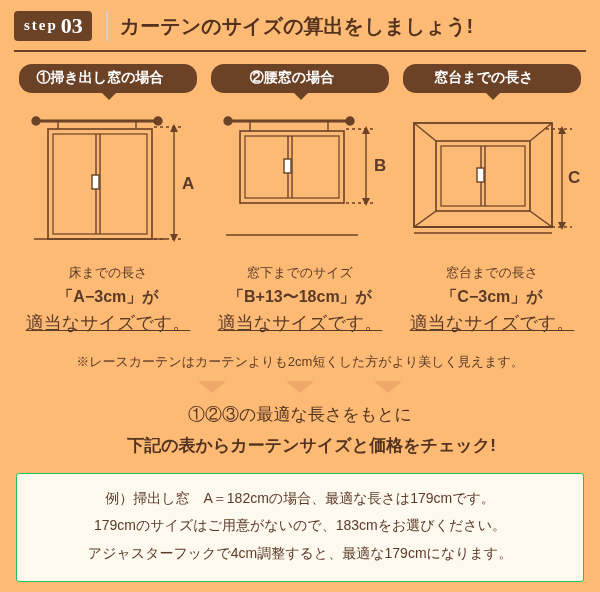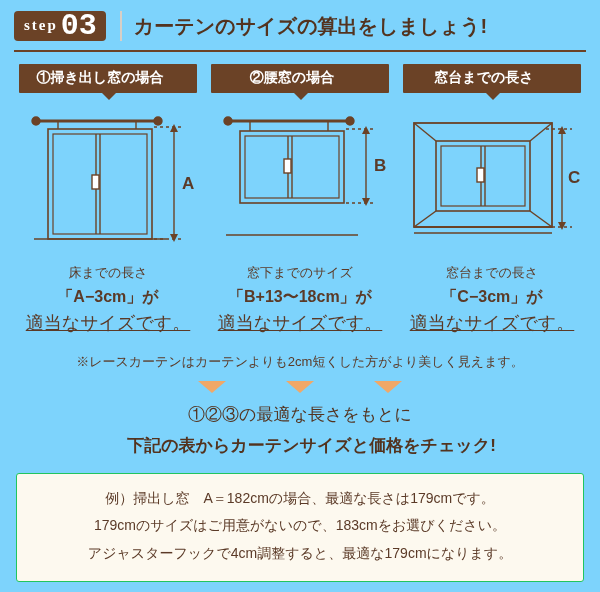--- a/index.html
+++ b/index.html
@@ -11,21 +11,21 @@
     height: 592px;
     background: #ffffff;
     font-family: "Liberation Sans", sans-serif;
     color: #5b3a27;
     overflow: hidden;
   }
   .page {
     position: relative;
     width: 600px;
     height: 592px;
-    background: #7dd3fc;
+    background: #fdba74;
     box-sizing: border-box;
   }
 
   
   .header {
     position: relative;
     height: 52px;
     display: flex;
     align-items: center;
     padding-left: 14px;
@@ -42,25 +42,25 @@
     box-sizing: border-box;
   }
   .step-word {
     font-size: 15px;
     font-weight: bold;
     letter-spacing: 2px;
     font-family: "Liberation Serif", serif;
     text-transform: lowercase;
   }
   .step-num {
-    font-size: 30px;
+    font-size: 22px;
     font-weight: bold;
     margin-left: 3px;
     line-height: 1;
-    font-family: Liberation Mono, monospace;
+    font-family: Liberation Serif, serif;
   }
   .header-sep {
     width: 2px;
     height: 30px;
     background: #d8cfc6;
     margin: 0 12px 0 14px;
   }
   .header-title {
     font-size: 20px;
     font-weight: bold;
@@ -89,21 +89,21 @@
     box-sizing: border-box;
   }
   .col + .col { margin-left: 0; }
 
   .col-head {
     background: #6b4226;
     color: #ffffff;
     font-size: 14px;
     font-weight: bold;
     text-align: center;
-    border-radius: 1px;
+    border-radius: 13px;
     padding: 5px 16px 6px 0;
     position: relative;
     margin: 0 5px;
   }
   .col-head::after {
     content: "";
     position: absolute;
     left: 50%;
     bottom: -7px;
     margin-left: -7px;

